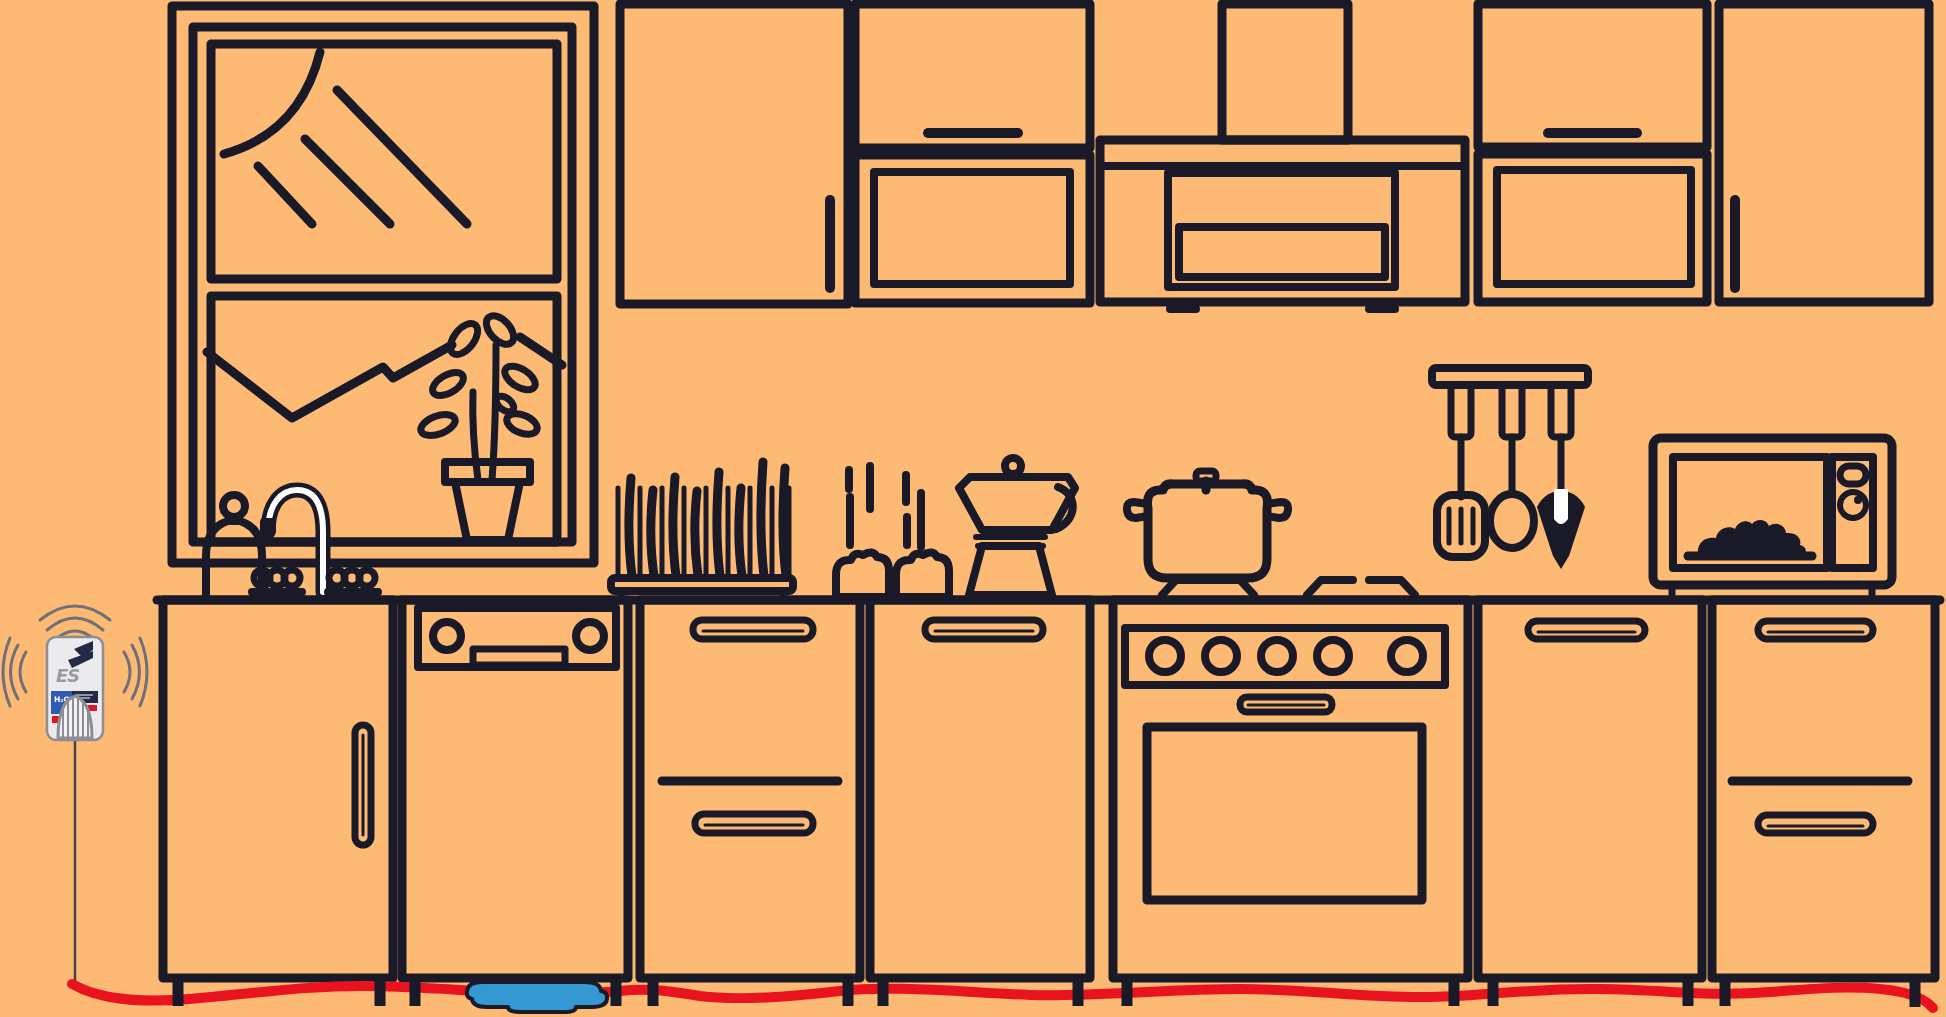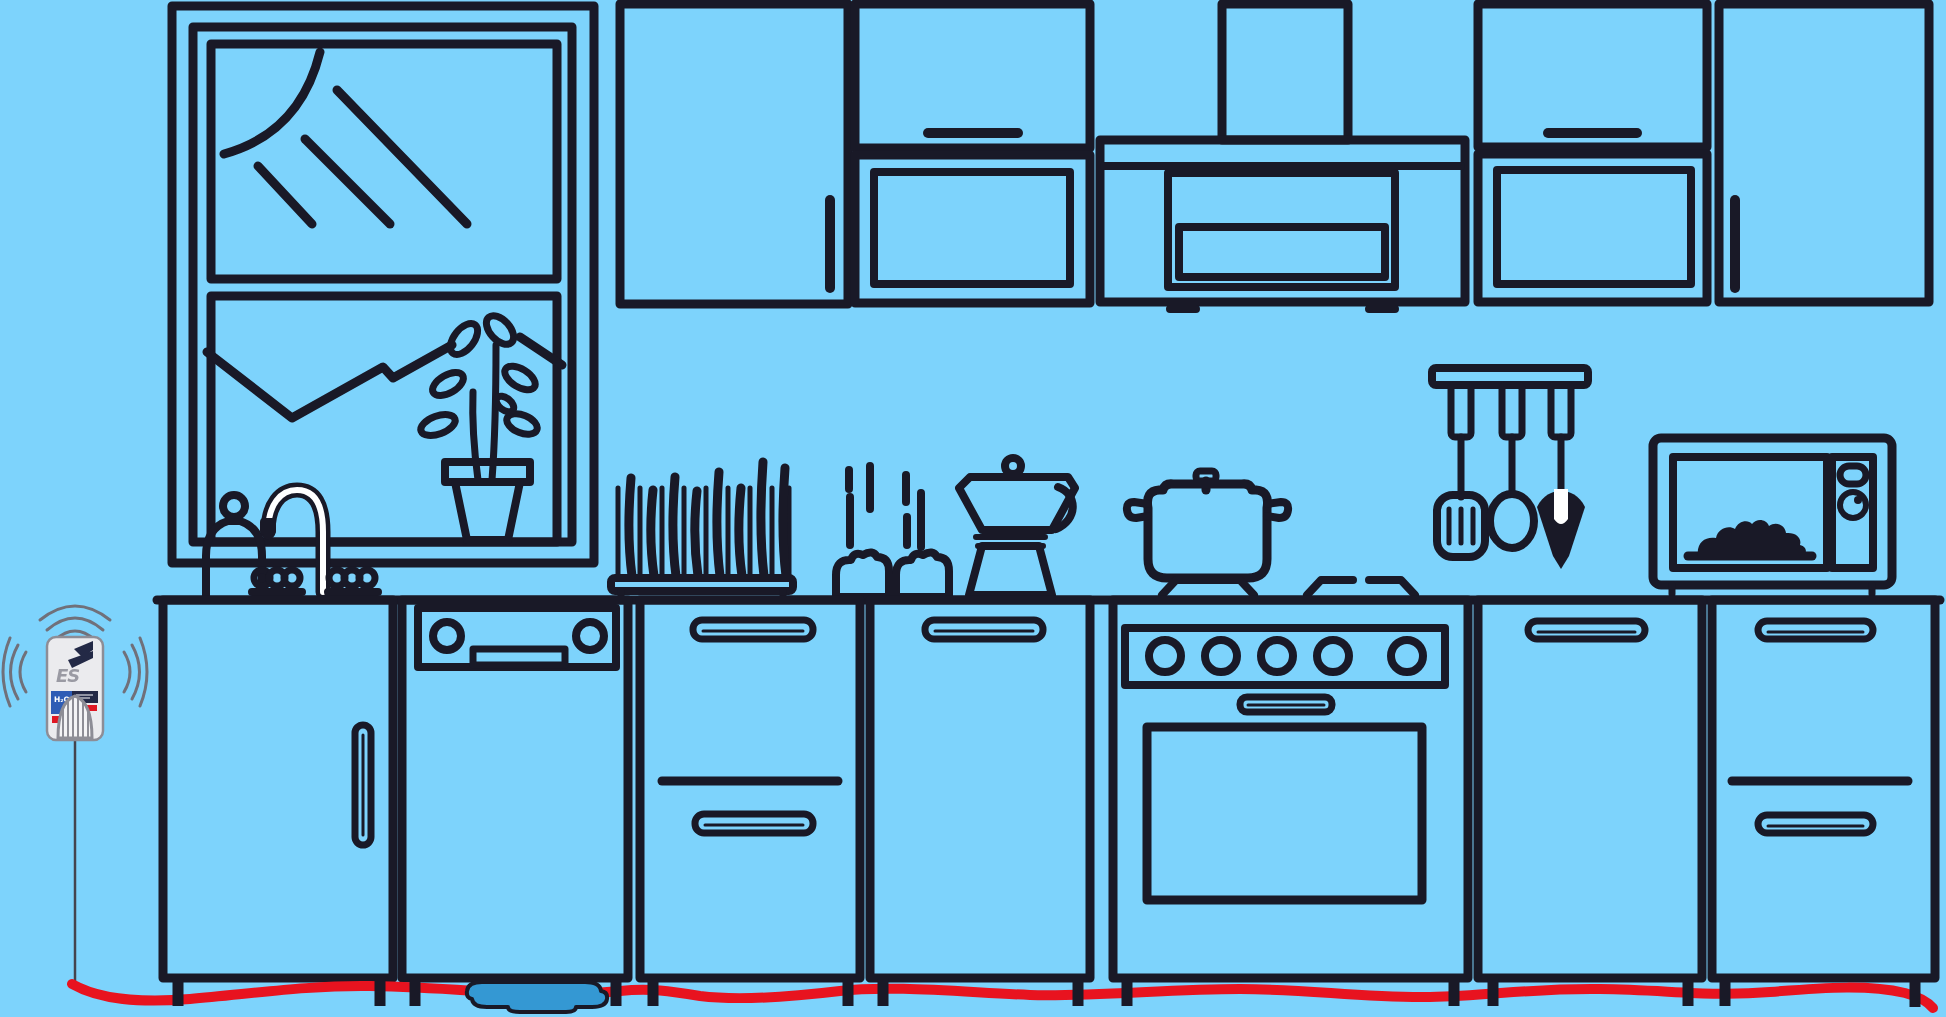--- a/index.html
+++ b/index.html
@@ -1,17 +1,17 @@
 <!DOCTYPE html>
 <html><head>
 <meta charset="utf-8">
 <style>
   html,body{margin:0;padding:0;background:#ffffff;}
   body{font-family:"DejaVu Sans","Liberation Sans",sans-serif;}
-  .stage{position:relative;width:1946px;height:1017px;background:#7dd3fc;overflow:hidden;}
+  .stage{position:relative;width:1946px;height:1017px;background:#fdba74;overflow:hidden;}
   svg{display:block;}
   text{user-select:none;}
 </style>
 </head>
 <body>
 
 <div class="stage">
 <svg width="1946" height="1017" viewBox="0 0 1946 1017">
   <defs>
     <clipPath id="domeclip">

